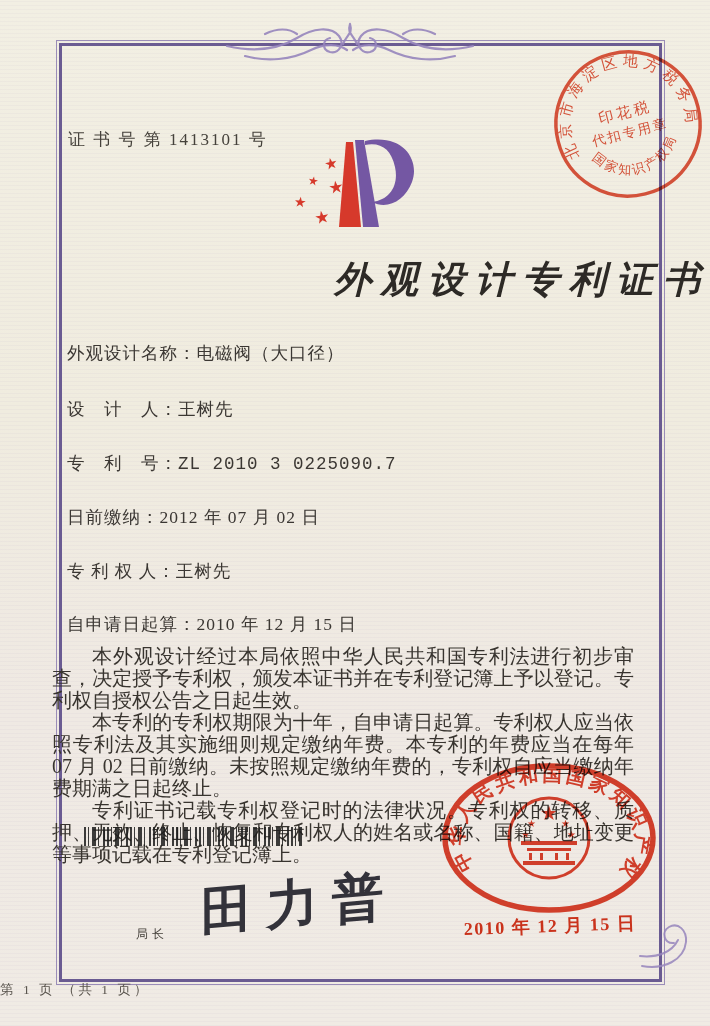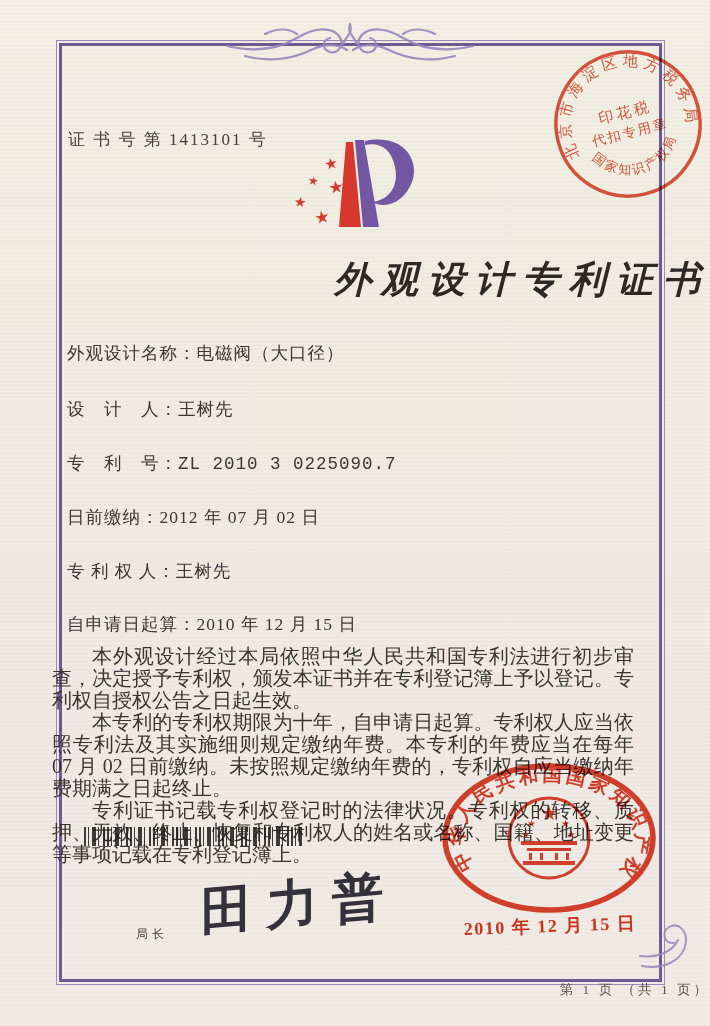--- a/index.html
+++ b/index.html
@@ -45,21 +45,21 @@
       #1c1c1c 0 2px,transparent 2px 4px,#1c1c1c 4px 5px,transparent 5px 8px,
       #1c1c1c 8px 12px,transparent 12px 14px,#1c1c1c 14px 15px,transparent 15px 19px,
       #1c1c1c 19px 21px,transparent 21px 23px);
     opacity:.85;}
 
   .sig-label{position:absolute;left:136px;top:893px;font-size:12px;letter-spacing:4px;color:#45413b;}
   .sig-name{position:absolute;left:200px;top:836px;font-size:52px;font-weight:600;
     letter-spacing:14px;color:#33323a;transform:rotate(-5deg) skewX(-5deg);
     font-family:"DejaVu Serif","Liberation Serif",serif;}
 
-  .footer{position:absolute;left:0;top:948px;width:100%;text-align:right;
+  .footer{position:absolute;left:0;top:948px;width:100%;text-align:left;
     font-size:13.5px;letter-spacing:3px;color:#5a554e;}
 
   
   .seal{position:absolute;mix-blend-mode:multiply;z-index:6;}
   .seal-tax{left:548px;top:44px;transform:rotate(-14deg);opacity:.92;}
   .seal-office{left:439px;top:753px;opacity:.95;}
   .seal-date{position:absolute;left:444px;top:914px;width:212px;text-align:center;
     font-size:18px;letter-spacing:1.5px;color:#d8371f;z-index:7;
     transform:rotate(-2deg);mix-blend-mode:multiply;font-weight:600;}
   svg text{font-family:"Liberation Serif","DejaVu Serif",serif;}

